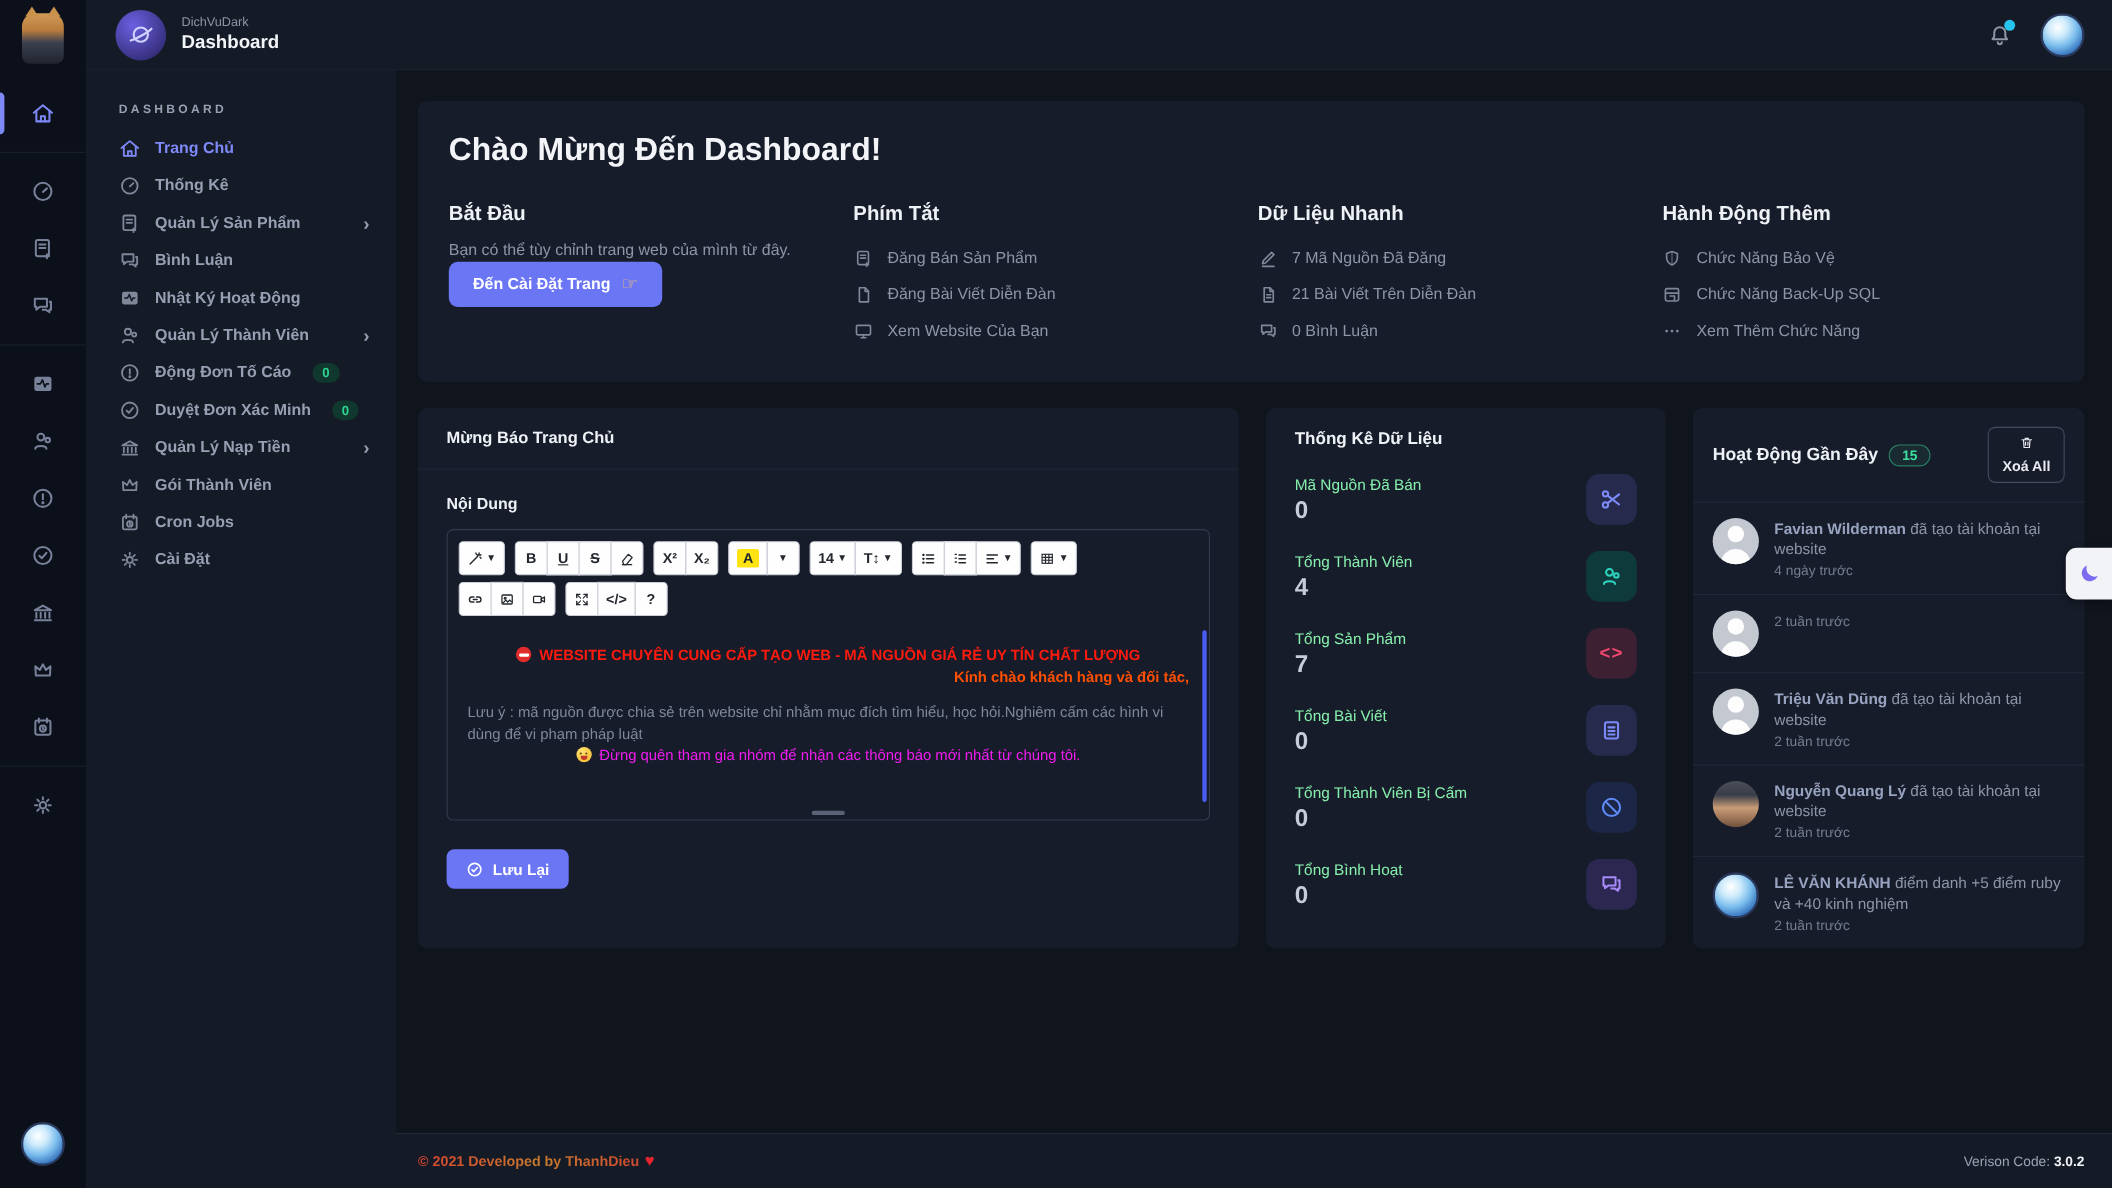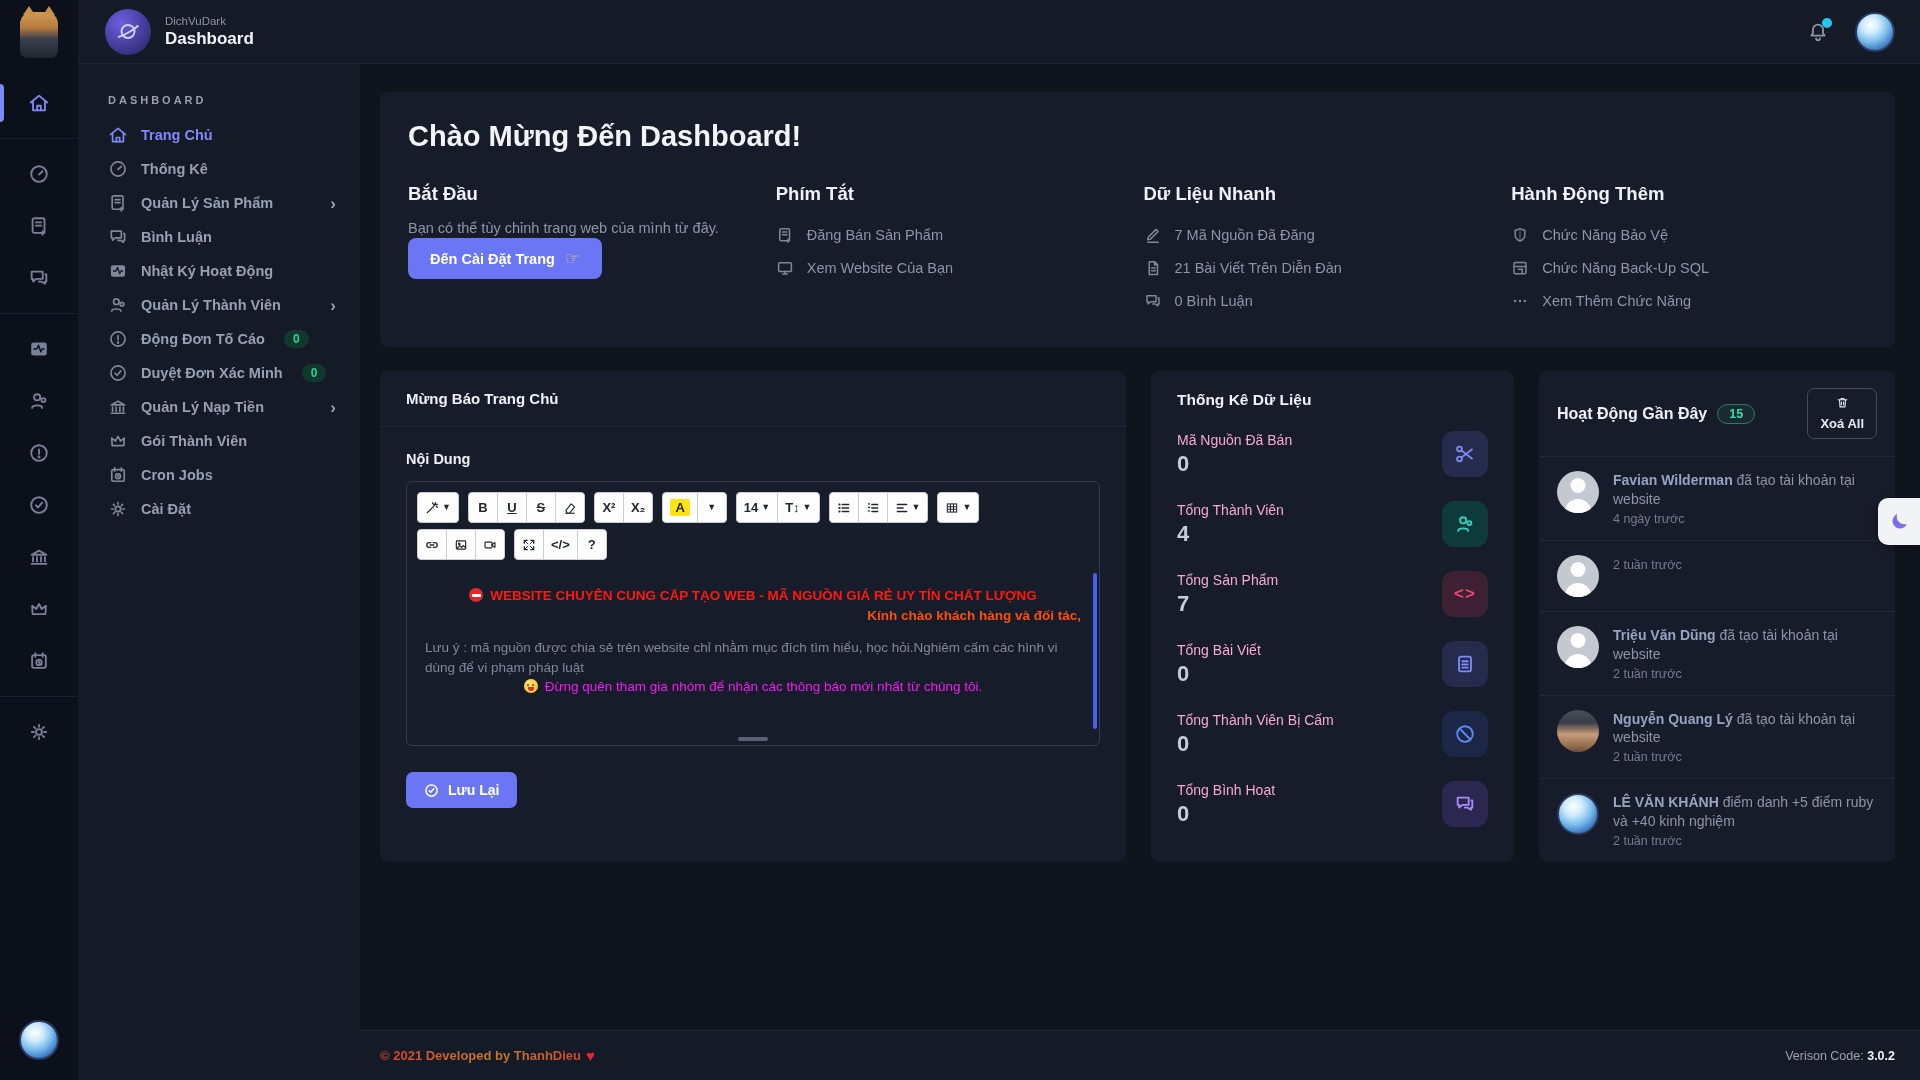--- a/index.html
+++ b/index.html
@@ -125,21 +125,21 @@
     background:#c0392b; border-radius:0 0 7px 7px; }
   .btn-save { margin-top:26px; display:inline-flex; align-items:center; gap:9px;
     background:#6b76f5; color:#fff; border:none; border-radius:7px; padding:10px 18px;
     font-size:14px; font-weight:700; cursor:pointer; font-family:inherit; }
   .btn-save svg { width:15px; height:15px; }
 
   
   .stats-body { padding:20px 26px 10px; }
   .stats-title { font-size:15.5px; font-weight:700; color:#eef1f6; margin-bottom:10px; }
   .stat-row { display:flex; align-items:center; justify-content:space-between; padding:12px 0; }
-  .stat-label { font-size:14px; color:#f9a8d4; }
+  .stat-label { font-size:14px; color:#86efac; }
   .stat-value { font-size:22px; font-weight:700; color:#c6ccd8; margin-top:3px; }
   .iconbox { width:46px; height:46px; border-radius:12px; display:flex; align-items:center; justify-content:center; flex:none; }
   .iconbox svg { width:22px; height:22px; }
   .ib-indigo { background:#262b4e; color:#7d8bf8; }
   .ib-teal { background:#0f3a3c; color:#2dd4bf; }
   .ib-pink { background:#3d2032; color:#f0486e; }
   .ib-blue { background:#1c2647; color:#5f8bf8; }
   .ib-purple { background:#2b2750; color:#a78bfa; }
   .code-txt { font-size:17px; font-weight:700; letter-spacing:1px; }
 
@@ -414,20 +414,27 @@
               <div class="col">
                 <h2>Phím Tắt</h2>
                 <div class="linkrow">
                   <svg viewBox="0 0 24 24" fill="none" stroke="currentColor" stroke-width="2" stroke-linecap="round">
                       <rect x="5" y="3.5" width="13" height="16" rx="2"></rect>
                       <path d="M8.5 8h6M8.5 11.5h6M16 17.5v4M14 19.5h4"></path>
                     </svg>
                   <span>Đăng Bán Sản Phẩm</span>
                 </div>
                 <div class="linkrow">
+                  <svg viewBox="0 0 24 24" fill="none" stroke="currentColor" stroke-width="2" stroke-linecap="round" stroke-linejoin="round">
+                      <path d="M7 3.5h7l4 4v13H7z"></path>
+                      <path d="M14 3.5V8h4"></path>
+                    </svg>
+                  <span>Đăng Bài Viết Diễn Đàn</span>
+                </div>
+                <div class="linkrow">
                   <svg viewBox="0 0 24 24" fill="none" stroke="currentColor" stroke-width="2" stroke-linecap="round">
                       <rect x="3.5" y="5" width="17" height="11.5" rx="1.5"></rect>
                       <path d="M9 20h6M12 16.5V20"></path>
                     </svg>
                   <span>Xem Website Của Bạn</span>
                 </div>
               </div>
               <div class="col">
                 <h2>Dữ Liệu Nhanh</h2>
                 <div class="linkrow">

